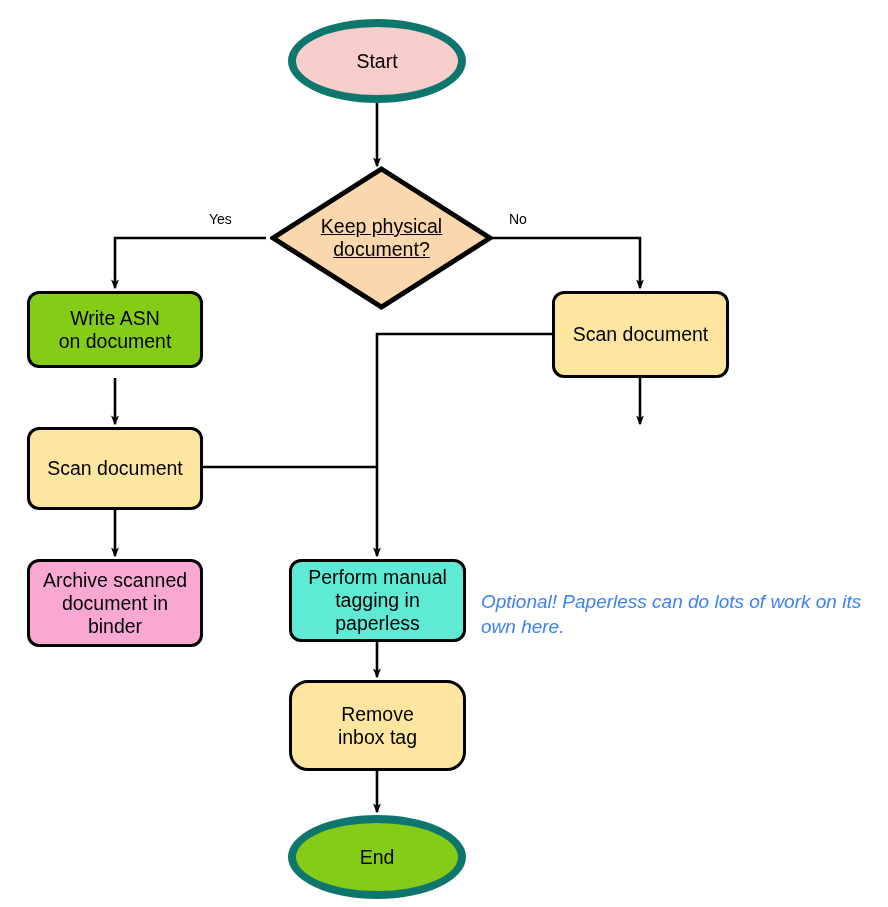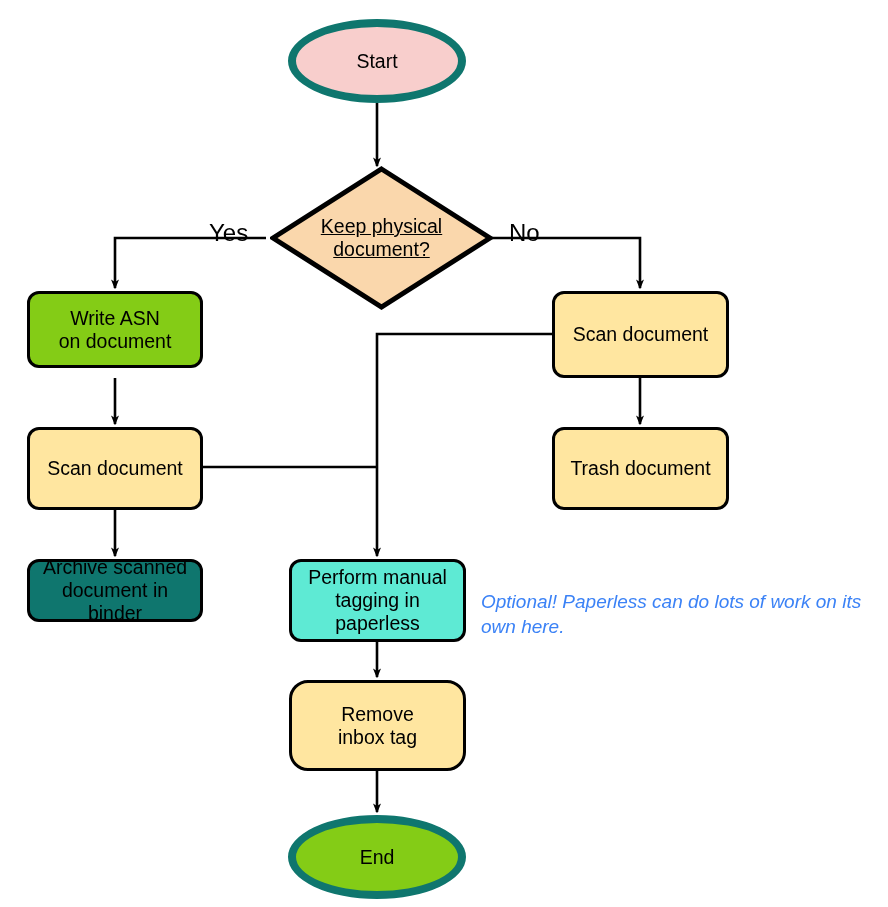--- a/index.html
+++ b/index.html
@@ -61,25 +61,24 @@
     width: 100%;
     height: 100%;
     z-index: -1;
   }
   .node-decision .decision-label {
     position: relative;
     z-index: 1;
   }
   .edge-label {
     position: absolute;
-    font-size: 24px;
+    font-size: 14px;
     color: #000000;
     z-index: 3;
     white-space: nowrap;
-    margin-top: 8px;
   }
   .note {
     position: absolute;
     font-style: italic;
     font-size: 19px;
     line-height: 1.32;
     color: #3b82f6;
     z-index: 3;
   }
 </style>
@@ -136,33 +135,30 @@
 
   <div class="node node-process" style="left:27px; top:291px; width:176px; height:77px; background:#84cc16;">
     <span>Write ASN
 on document</span>
   </div>
 
   <div class="node node-process" style="left:27px; top:427px; width:176px; height:83px; background:#ffe6a0;">
     <span>Scan document</span>
   </div>
 
-  <div class="node node-process" style="left:27px; top:559px; width:176px; height:63px; background:#0f766e;">
+  <div class="node node-process" style="left:27px; top:559px; width:176px; height:88px; background:#f9a8d4;">
     <span>Archive scanned
 document in
 binder</span>
   </div>
 
   <div class="node node-process" style="left:552px; top:291px; width:177px; height:87px; background:#ffe6a0;">
     <span>Scan document</span>
   </div>
 
-  <div class="node node-process" style="left:552px; top:427px; width:177px; height:83px; background:#ffe6a0;">
-    <span>Trash document</span>
-  </div>
 
   <div class="node node-process" style="left:289px; top:559px; width:177px; height:83px; background:#5eead4;">
     <span>Perform manual
 tagging in
 paperless</span>
   </div>
 
   <div class="note" style="left:481px; top:589px; width:400px;">Optional! Paperless can do lots of work on its own here.</div>
 
   <div class="node node-process" style="left:289px; top:680px; width:177px; height:91px; background:#ffe6a0;border-radius:19px;">

